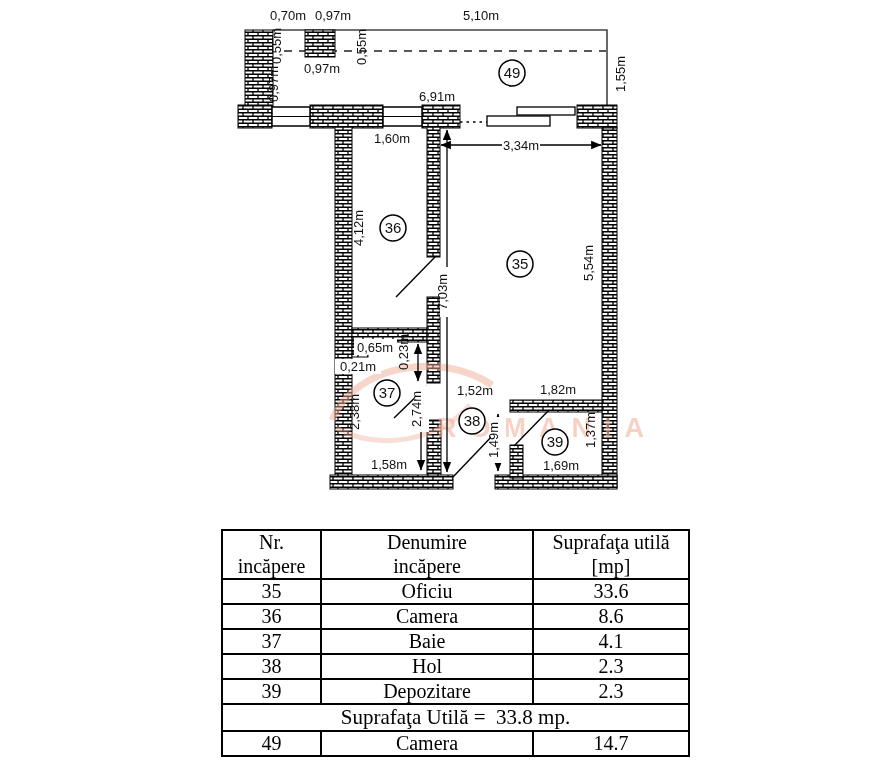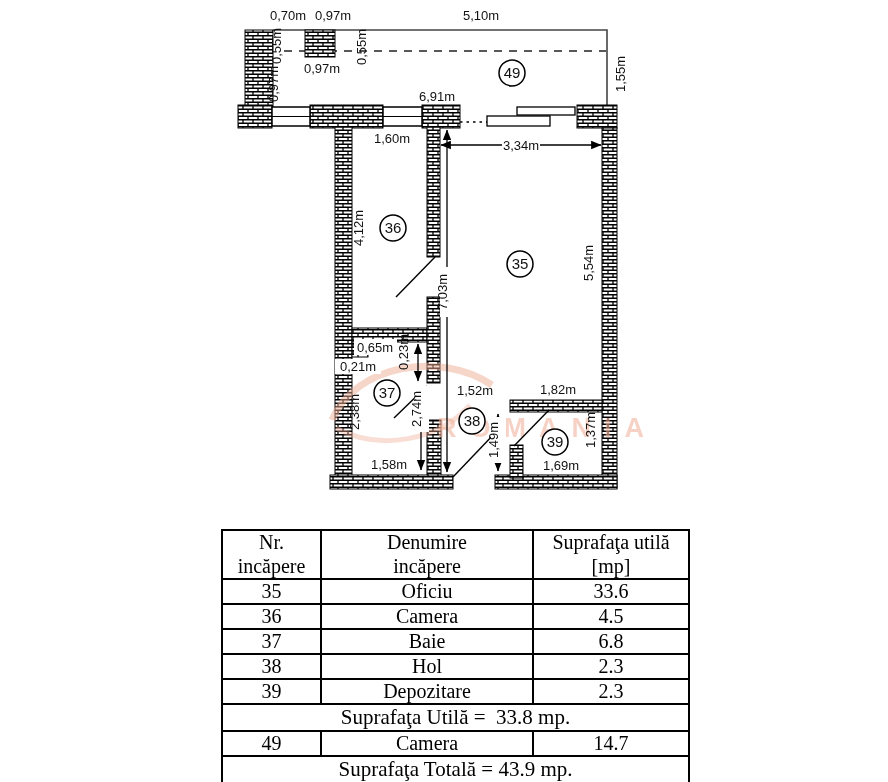--- a/index.html
+++ b/index.html
@@ -169,44 +169,41 @@
       </td>
     </tr>
     <tr class="row">
       <td>35</td>
       <td>Oficiu</td>
       <td>33.6</td>
     </tr>
     <tr class="row">
       <td>36</td>
       <td>Camera</td>
-      <td>4.5</td>
+      <td>8.6</td>
     </tr>
     <tr class="row">
       <td>37</td>
       <td>Baie</td>
-      <td>6.8</td>
+      <td>4.1</td>
     </tr>
     <tr class="row">
       <td>38</td>
       <td>Hol</td>
       <td>2.3</td>
     </tr>
     <tr class="row">
       <td>39</td>
       <td>Depozitare</td>
       <td>2.3</td>
     </tr>
     <tr class="sum">
       <td colspan="3">Suprafaţa Utilă =  33.8 mp.</td>
     </tr>
     <tr class="terasa row">
       <td>49</td>
       <td>Camera</td>
       <td>14.7</td>
     </tr>
-    <tr class="total">
-      <td colspan="3">Suprafaţa Totală = 43.9 mp.</td>
-    </tr>
 
   </tbody>
     </table>
 </div>
 
 </body></html>

